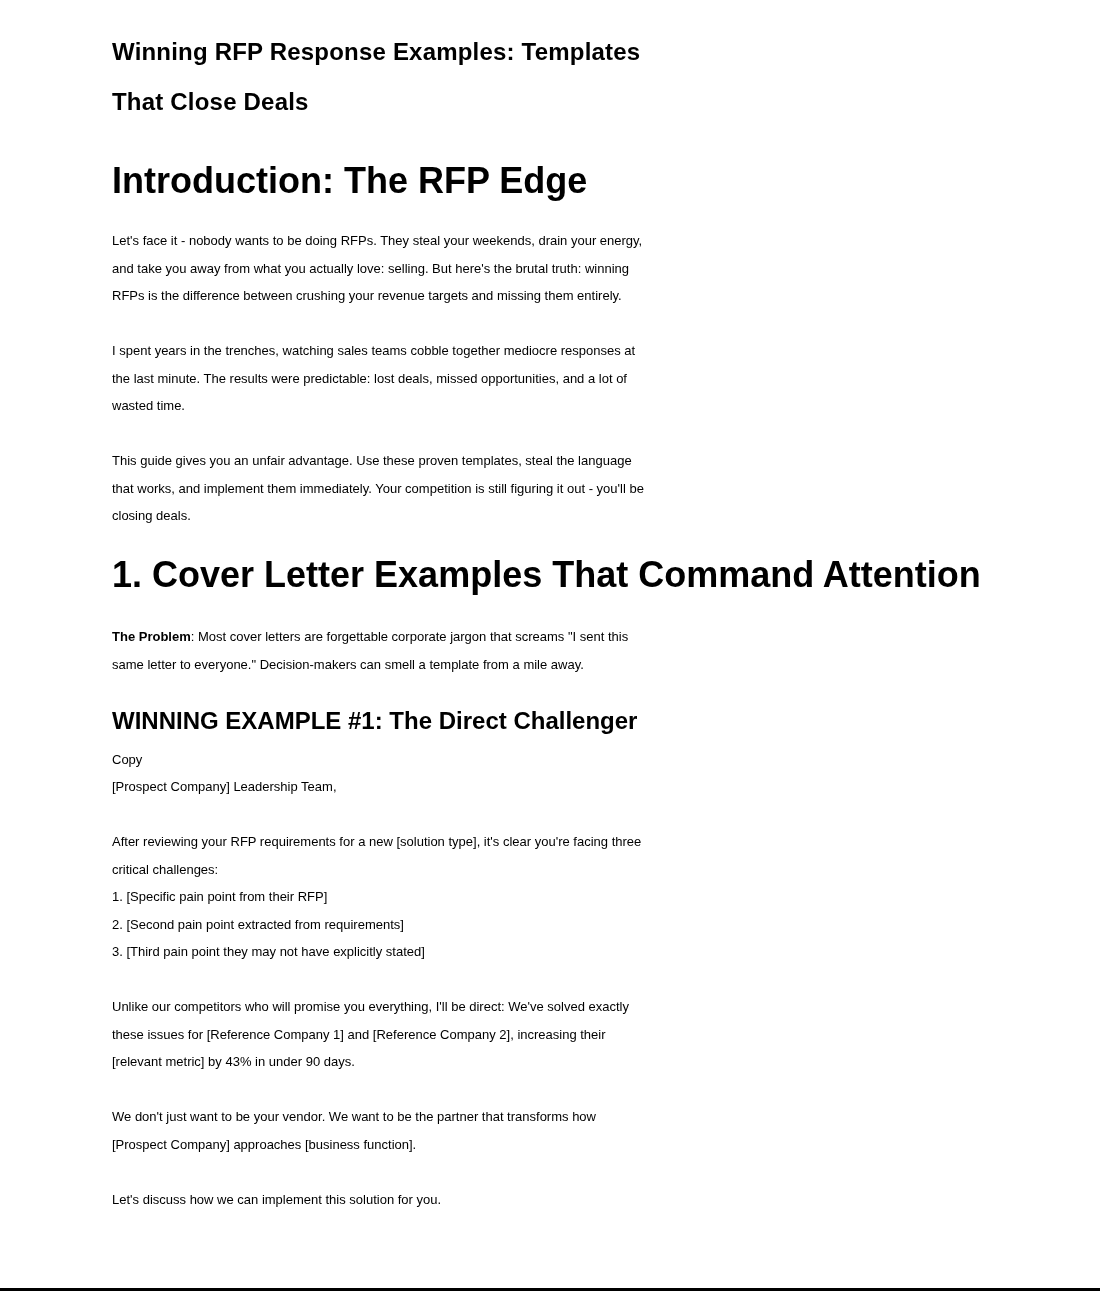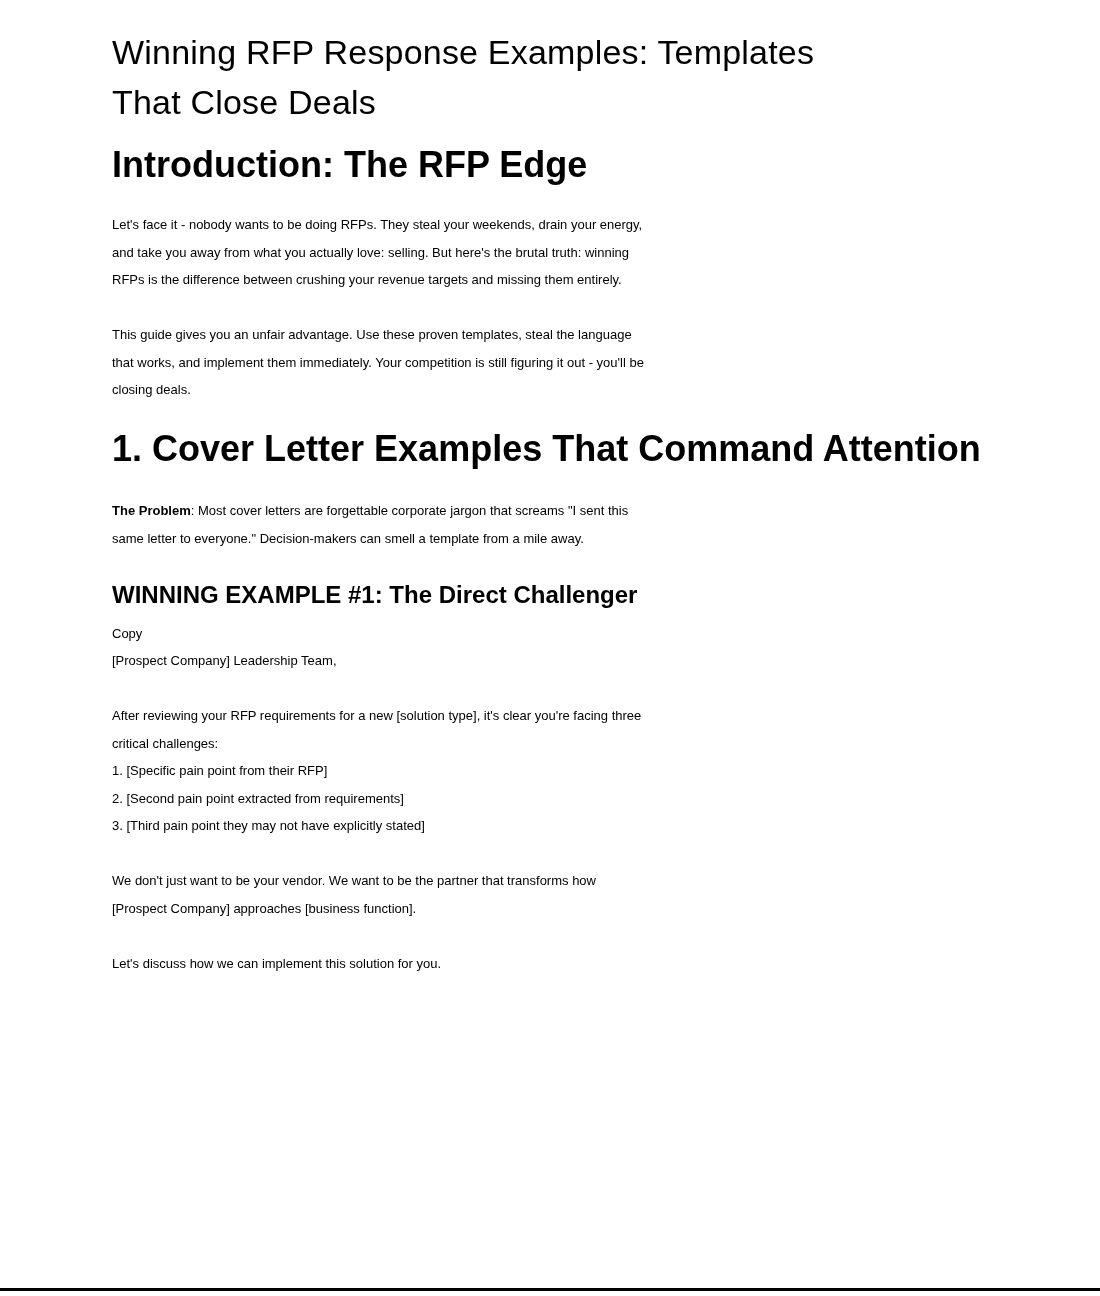--- a/index.html
+++ b/index.html
@@ -12,26 +12,26 @@
     height: 1296px;
     position: relative;
     overflow: hidden;
     font-family: "Liberation Sans", sans-serif;
     color: #000000;
   }
   .page {
     padding: 27px 112px 0 112px;
   }
   .doc-title {
-    font-size: 34px;
-    font-weight: 400;
+    font-size: 24px;
+    font-weight: 700;
     line-height: 50px;
     letter-spacing: 0.2px;
     white-space: pre-line;
-    margin: 0 0 20px 0;
+    margin: 0 0 36px 0;
   }
   .h2 {
     font-size: 36px;
     font-weight: 700;
     line-height: 36px;
     white-space: pre-line;
   }
   .h2-intro { margin: 0 0 28px 0; }
   .h2-cover { margin: 24px 0 30px 0; }
   .h3 {
@@ -65,20 +65,23 @@
 
   <h1 class="doc-title">Winning RFP Response Examples: Templates
 That Close Deals</h1>
 
   <h2 class="h2 h2-intro">Introduction: The RFP Edge</h2>
 
   <p class="para">Let's face it - nobody wants to be doing RFPs. They steal your weekends, drain your energy,
 and take you away from what you actually love: selling. But here's the brutal truth: winning
 RFPs is the difference between crushing your revenue targets and missing them entirely.</p>
 
+  <p class="para">I spent years in the trenches, watching sales teams cobble together mediocre responses at
+the last minute. The results were predictable: lost deals, missed opportunities, and a lot of
+wasted time.</p>
 
   <p class="para">This guide gives you an unfair advantage. Use these proven templates, steal the language
 that works, and implement them immediately. Your competition is still figuring it out - you'll be
 closing deals.</p>
 
   <h2 class="h2 h2-cover">1. Cover Letter Examples That Command Attention</h2>
 
   <p class="para"><strong>The Problem</strong><span>: Most cover letters are forgettable corporate jargon that screams "I sent this
 same letter to everyone." Decision-makers can smell a template from a mile away.</span></p>
 
@@ -86,20 +89,23 @@
 
   <p class="para">Copy
 [Prospect Company] Leadership Team,</p>
 
   <p class="para">After reviewing your RFP requirements for a new [solution type], it's clear you're facing three
 critical challenges:
 1. [Specific pain point from their RFP]
 2. [Second pain point extracted from requirements]
 3. [Third pain point they may not have explicitly stated]</p>
 
+  <p class="para">Unlike our competitors who will promise you everything, I'll be direct: We've solved exactly
+these issues for [Reference Company 1] and [Reference Company 2], increasing their
+[relevant metric] by 43% in under 90 days.</p>
 
   <p class="para">We don't just want to be your vendor. We want to be the partner that transforms how
 [Prospect Company] approaches [business function].</p>
 
   <p class="para">Let's discuss how we can implement this solution for you.</p>
 
 
 </div>
 
 <div class="bottom-rule"></div>

